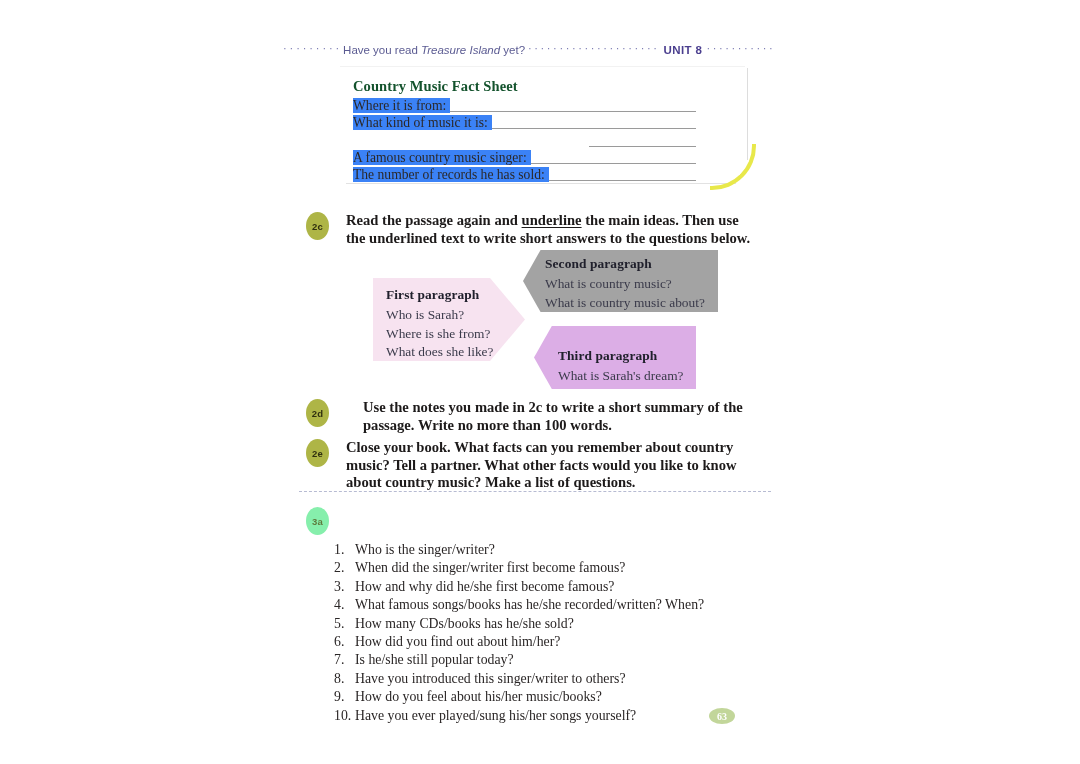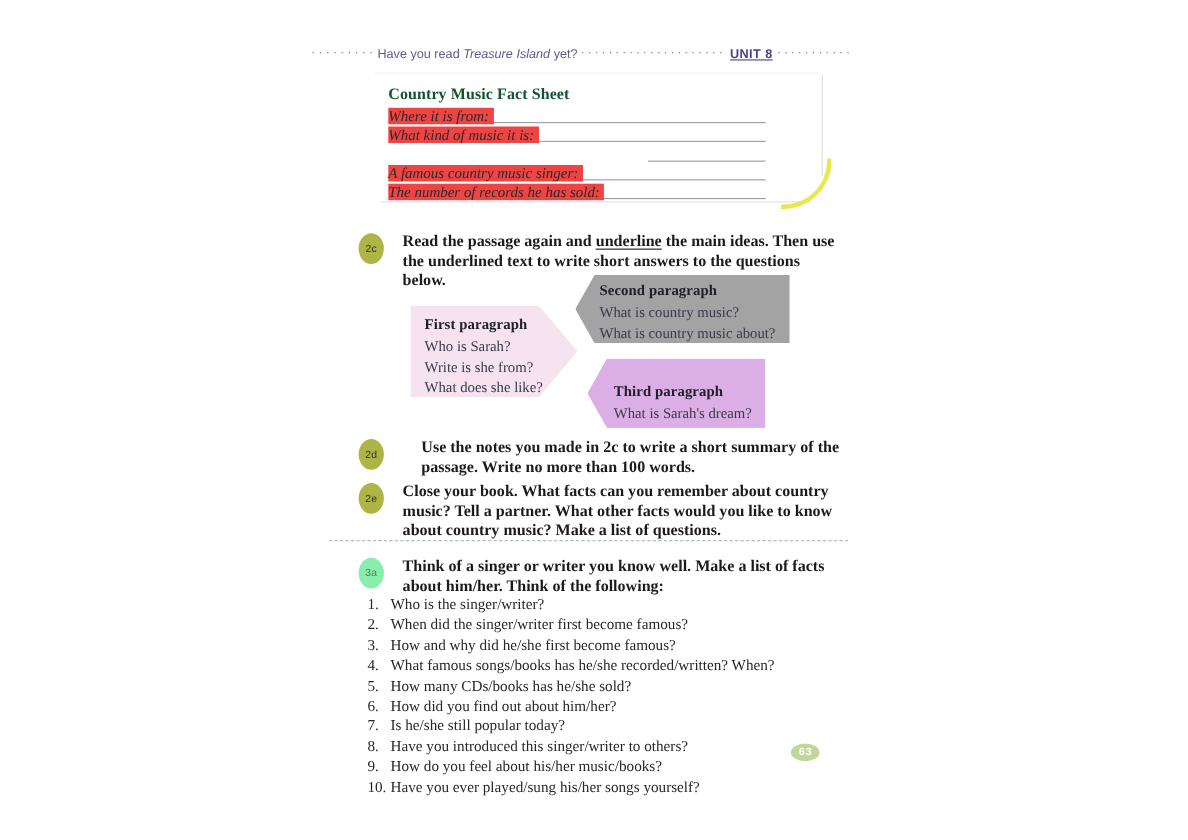--- a/index.html
+++ b/index.html
@@ -54,21 +54,20 @@
   .head-title .bookname {
     font-style: italic;
   }
   .unit-label {
     font-family: "Liberation Sans", sans-serif;
     font-weight: bold;
     font-size: 11.5px;
     color: #4b3f8f;
     letter-spacing: .4px;
     margin: 12px 4px;
-    text-decoration: underline;
   }
 
   
   .factsheet {
     position: absolute;
     left: 340px;
     top: 66px;
     width: 420px;
     height: 125px;
   }
@@ -130,21 +129,21 @@
     top: 32px;
     width: 390px;
   }
   .fs-row {
     position: relative;
     height: 17.2px;
     font-size: 13.6px;
     color: #2b2828;
     white-space: nowrap;
   }
-  .fs-label { position: relative; z-index: 2; background: #ef4444; padding-right: 4px; font-style: italic;}
+  .fs-label { position: relative; z-index: 2; background: #3b82f6; padding-right: 4px;}
   .fs-blank {
     position: absolute;
     right: 47px;
     bottom: 3px;
     height: 1px;
     background: #9a9a9a;
     z-index: 1;
   }
 
   
@@ -154,28 +153,27 @@
     align-items: flex-start;
   }
   .badge {
     width: 23px;
     height: 28px;
     border-radius: 50%;
     background: #aeb546;
     color: #30300f;
     font-family: "Liberation Sans", sans-serif;
     font-size: 9.5px;
-    font-weight: normal;
+    font-weight: bold;
     display: flex;
     align-items: center;
     justify-content: center;
     flex: 0 0 auto;
     letter-spacing: .2px;
     box-shadow: 0 0 0 0 rgba(0,0,0,0);
-    margin-left: 20px;
   }
   .badge-pale { background: #86efac; color: #5e7a3d; }
   .ex-text {
     font-size: 14.6px;
     font-weight: bold;
     line-height: 17.6px;
     color: #1d1a1a;
     letter-spacing: 0px;
   }
   .ex-text u { text-decoration: underline; text-underline-offset: 1.5px; }
@@ -267,33 +265,32 @@
     width: 21px;
     flex: 0 0 auto;
     text-align: left;
   }
   .qtext { flex: 1 1 auto; }
 
   
   .pagenum {
     position: absolute;
     left: 709px;
-    top: 676px;
+    top: 708px;
     width: 26px;
     height: 16px;
     border-radius: 50%;
     background: #c2d69a;
     color: #ffffff;
-    font-family: Liberation Mono, monospace;
+    font-family: Liberation Serif, serif;
     font-size: 10px;
     font-weight: bold;
     display: flex;
     align-items: center;
     justify-content: center;
-    margin-left: 10px;
   }
 </style>
 </head>
 <body>
 
 <div class="page">
 
   <div class="run-head">
     <span class="dots dots-lead">·········</span>
     <span class="head-title"><span>Have you read </span><span class="bookname">Treasure Island</span><span> yet?</span></span>
@@ -319,21 +316,21 @@
 
   <div class="ex" id="ex2c">
     <div class="badge">2c</div>
     <div class="ex-text"><span>Read the passage again and </span><u>underline</u><span> the main ideas. Then use the underlined text to write short answers to the questions below.</span></div>
   </div>
 
   <div class="callout" id="co-first">
     <div class="co-title">First paragraph</div>
     <div>
         <div class="co-line">Who is Sarah?</div>
-        <div class="co-line">Write is she from?</div>
+        <div class="co-line">Where is she from?</div>
         <div class="co-line">What does she like?</div>
       </div>
   </div>
   <div class="callout" id="co-second">
     <div class="co-title">Second paragraph</div>
     <div>
         <div class="co-line">What is country music?</div>
         <div class="co-line">What is country music about?</div>
       </div>
   </div>
@@ -352,21 +349,20 @@
 
   <div class="ex" id="ex2e">
     <div class="badge">2e</div>
     <div class="ex-text">Close your book. What facts can you remember about country music? Tell a partner. What other facts would you like to know about country music? Make a list of questions.</div>
   </div>
 
   <div class="divider"></div>
 
   <div class="ex" id="ex3a">
     <div class="badge badge-pale">3a</div>
-    <div class="ex-text">Think of a singer or writer you know well. Make a list of facts about him/her. Think of the following:</div>
   </div>
 
   <div class="qlist">
       <div class="qitem">
         <span class="qnum">1.</span>
         <span class="qtext">Who is the singer/writer?</span>
       </div>
       <div class="qitem">
         <span class="qnum">2.</span>
         <span class="qtext">When did the singer/writer first become famous?</span>

